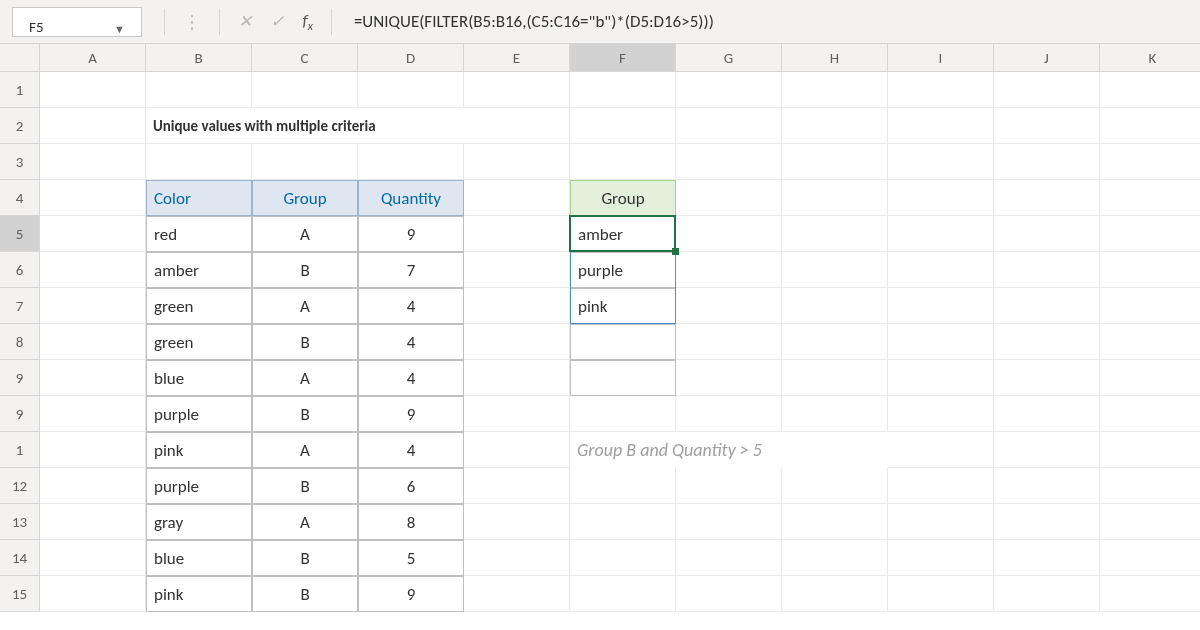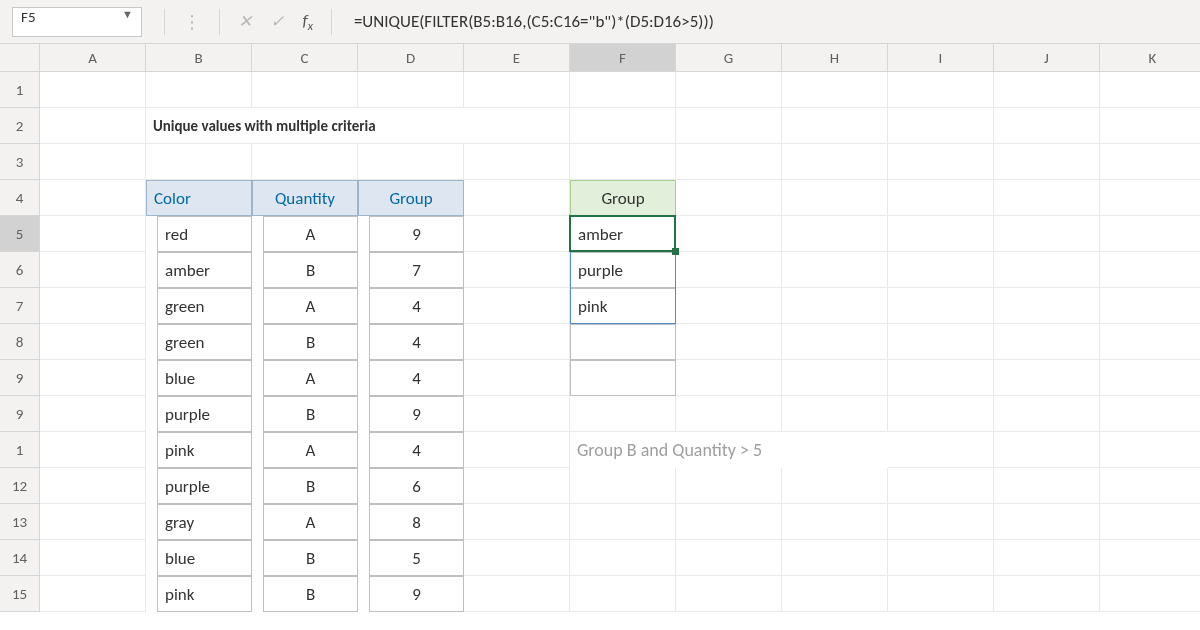--- a/index.html
+++ b/index.html
@@ -17,22 +17,22 @@
     height: 44px;
     background: #f3f2f1;
     border-bottom: 1px solid #d6d6d6;
     padding: 0 12px;
     gap: 12px;
   }
   .namebox {
     width: 130px; height: 30px;
     background: #fff;
     border: 1px solid #c8c8c8;
-    display: flex; align-items: flex-start;
-    padding: 0 8px;
+    display: flex; align-items: flex-end;
+    padding: 0 16px;
     font-size: 15px;
   }
   .namebox .txt { flex: 1; }
   .namebox .drop { font-size: 11px; color: #666; }
   .fxgrp { display: flex; align-items: center; gap: 18px; padding: 0 10px; }
   .fxgrp .sep { width: 1px; height: 26px; background: #d6d6d6; }
   .fxgrp .dots { color: #b5b5b5; font-size: 18px; line-height: 1; }
   .fxgrp .xx, .fxgrp .ck, .fxgrp .fx { font-size: 17px; font-style: italic; color: #b9b9b9; }
   .fxgrp .fx { color: #555; font-style: italic; }
   .fxgrp .fx::before { content: "f"; font-style: italic; }
@@ -94,21 +94,20 @@
 
   
   .tbl-head {
     background: #dde6f1;
     border: 1px solid #9fb4c9;
     color: #0369a1;
   }
   .tbl-cell {
     border: 1px solid #bfbfbf;
     background: #fff;
-    margin-left: 11px;
   }
 
   
   .res-head {
     background: #e2efda;
     border: 1px solid #a9d08e;
     text-align: center;
     justify-content: center;
   }
   .res-cell {
@@ -129,20 +128,21 @@
     pointer-events: none;
   }
   .spill-outline {
     position: absolute;
     border: 1px solid #4a8fd0;
     pointer-events: none;
   }
 
   .caption {
     color: #9e9e9e;
+    font-style: italic;
     font-size: 18px;
     border: none !important;
     background: transparent;
     white-space: nowrap;
   }
   .title {
     font-weight: 700;
     font-size: 15px;
     color: #333;
     white-space: nowrap;
@@ -220,22 +220,22 @@
       <div class="cell"></div>
       <div class="cell"></div>
       <div class="cell"></div>
       <div class="cell"></div>
       <div class="cell"></div>
       <div class="cell"></div>
 
     <div class="rh">4</div>
     <div class="cell"></div>
     <div class="cell tbl-head">Color</div>
+    <div class="cell tbl-head center">Group</div>
     <div class="cell tbl-head center">Quantity</div>
-    <div class="cell tbl-head center">Group</div>
     <div class="cell"></div>
     <div class="cell res-head">Group</div>
     <div class="cell"></div>
       <div class="cell"></div>
       <div class="cell"></div>
       <div class="cell"></div>
       <div class="cell"></div>
 
     <div class="rh sel">5</div>
     <div class="cell"></div>

